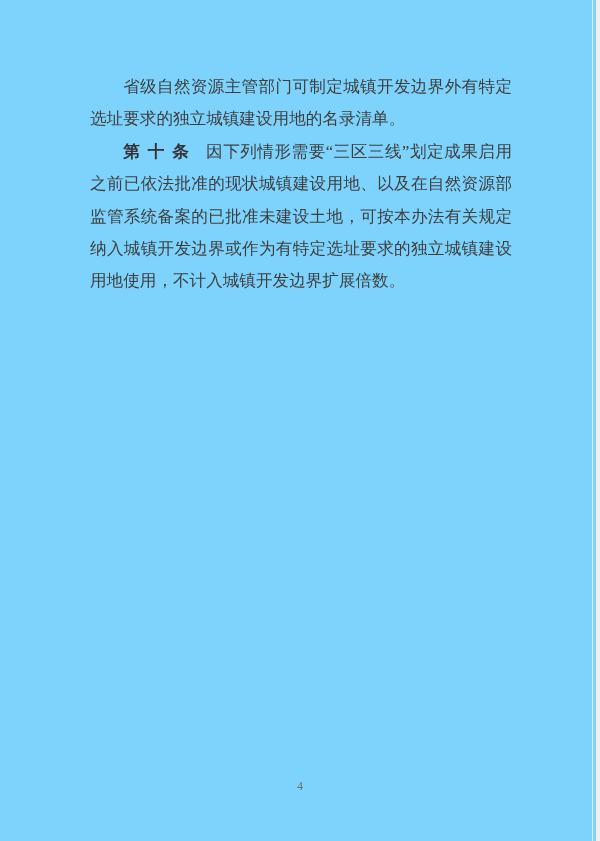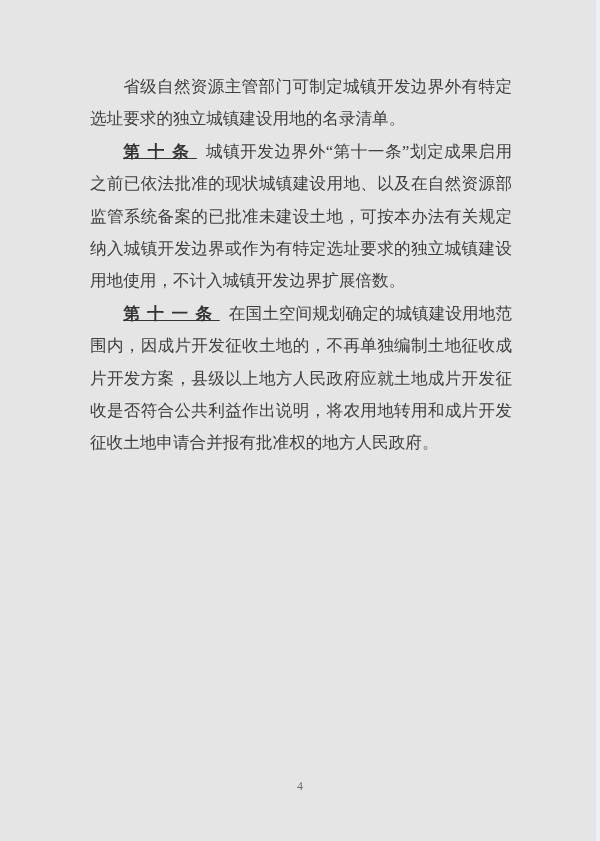--- a/index.html
+++ b/index.html
@@ -10,42 +10,41 @@
     width: 600px;
     height: 841px;
     position: relative;
     background: #ffffff;
     overflow: hidden;
     font-family: "Liberation Serif", "DejaVu Serif", serif;
   }
   .page {
     position: absolute;
     inset: 0;
-    background: #e5e5e5;
+    background: #7dd3fc;
   }
   .content {
     position: absolute;
     left: 90px;
     top: 71px;
     width: 422px;
     font-size: 16.6px;
     line-height: 32.4px;
     color: #3e3e3e;
     text-align: justify;
   }
   .para {
     margin: 0;
     text-indent: 2em;
   }
   .lead {
     font-weight: 700;
     letter-spacing: 0.45em;
     margin-right: 0.55em;
     color: #333333;
-    text-decoration: underline;
   }
   .footer {
     position: absolute;
     top: 779px;
     left: 0;
     width: 600px;
     text-align: center;
     font-size: 12px;
     color: #6f6f6f;
     font-family: "Liberation Serif", "DejaVu Serif", serif;
@@ -72,26 +71,23 @@
 
 <div class="page">
 
   <div class="content">
 
     <p class="para">
       <span>省级自然资源主管部门可制定城镇开发边界外有特定选址要求的独立城镇建设用地的名录清单。</span>
     </p>
 
     <p class="para">
-      <b class="lead">第十条</b><span>城镇开发边界外“第十一条”划定成果启用之前已依法批准的现状城镇建设用地、以及在自然资源部监管系统备案的已批准未建设土地，可按本办法有关规定纳入城镇开发边界或作为有特定选址要求的独立城镇建设用地使用，不计入城镇开发边界扩展倍数。</span>
+      <b class="lead">第十条</b><span>因下列情形需要“三区三线”划定成果启用之前已依法批准的现状城镇建设用地、以及在自然资源部监管系统备案的已批准未建设土地，可按本办法有关规定纳入城镇开发边界或作为有特定选址要求的独立城镇建设用地使用，不计入城镇开发边界扩展倍数。</span>
     </p>
 
-    <p class="para">
-      <b class="lead">第十一条</b><span>在国土空间规划确定的城镇建设用地范围内，因成片开发征收土地的，不再单独编制土地征收成片开发方案，县级以上地方人民政府应就土地成片开发征收是否符合公共利益作出说明，将农用地转用和成片开发征收土地申请合并报有批准权的地方人民政府。</span>
-    </p>
 
 
 
   </div>
 
   <div class="footer">4</div>
 
   <div class="edge-line"></div>
   <div class="edge-strip"></div>
 

